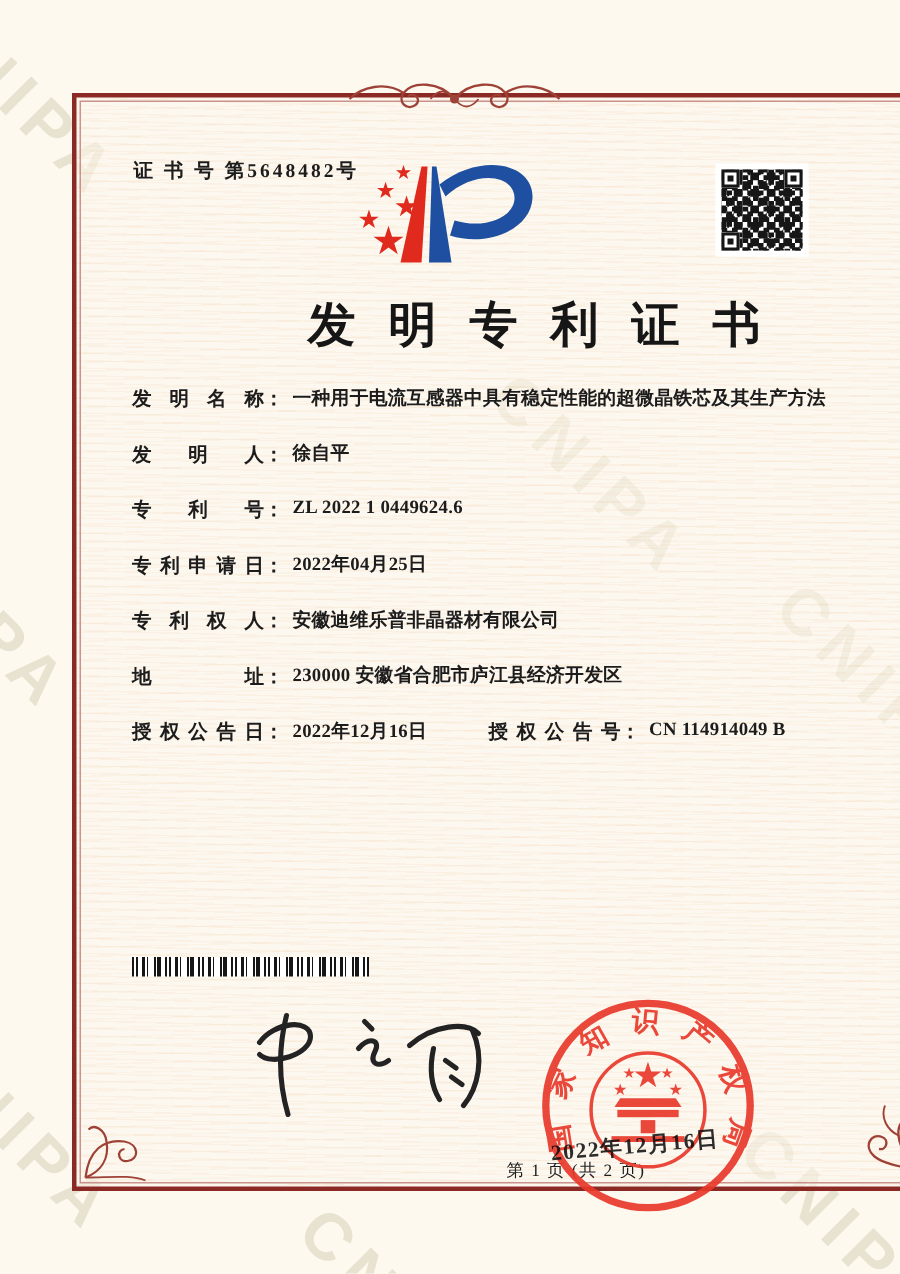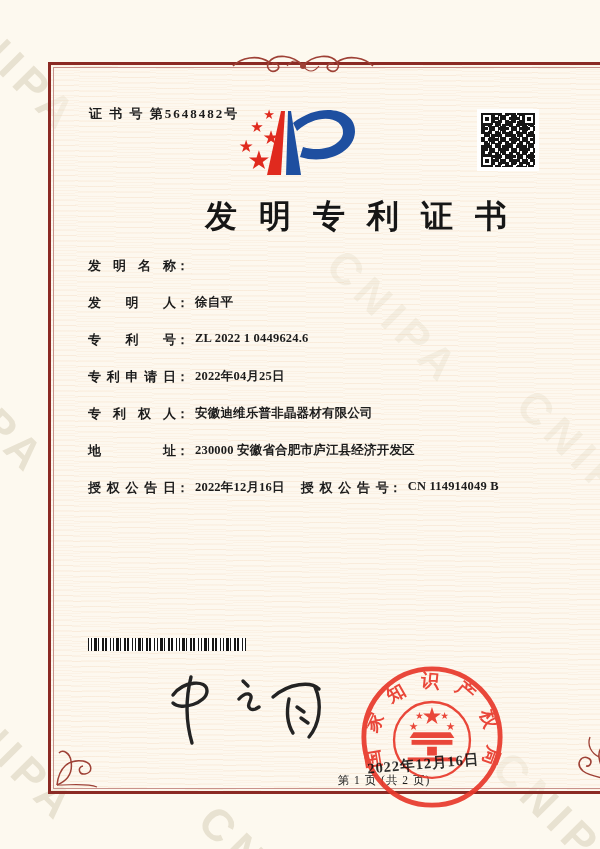--- a/index.html
+++ b/index.html
@@ -38,21 +38,21 @@
   .f-tl{left:0;top:0}.f-tr{right:0;top:0}.f-bl{left:0;bottom:0}
 
   .title{position:absolute;left:0;top:118px;width:100%;margin:12px;text-align:center;
          font-size:32px;font-weight:650;letter-spacing:22px;text-indent:22px;color:#161616;}
 
   .fields{position:absolute;left:37px;top:192px;right:30px;font-size:13px;font-weight:700;}
   .frow{height:37px;display:flex;align-items:flex-start;white-space:nowrap;}
   .flabel{display:inline-block;width:88px;text-align:justify;text-align-last:justify;flex:none;}
   .fcolon{flex:none;margin-right:6px;}
   .fvalue{font-size:12.5px;letter-spacing:.2px;}
-  .pair2{margin-left:16px;display:flex;}
+  .pair2{margin-left:41px;display:flex;}
 
   .paras{position:absolute;left:30px;top:436px;right:28px;font-size:12.5px;line-height:1.95;
          font-weight:500;color:#2a2a2a;}
   .paras p{margin:0;text-indent:2em;letter-spacing:.4px;}
 
   .barcode{position:absolute;left:37px;top:573px;width:158px;height:13px;background:
      repeating-linear-gradient(90deg,#161616 0 1.5px,#fff 1.5px 3px,#161616 3px 4px,#fff 4px 6.5px,
        #161616 6.5px 9px,#fff 9px 10px,#161616 10px 11px,#fff 11px 14.5px,
        #161616 14.5px 16px,#fff 16px 17px,#161616 17px 19.5px,#fff 19.5px 22px);}
 
@@ -131,20 +131,21 @@
         <div class="finder f-bl"></div>
       </div>
     </div>
 
     <h1 class="title">发明专利证书</h1>
 
     <div class="fields">
       <div class="frow">
         <span class="flabel">发明名称</span>
           <span class="fcolon">：</span>
+          <span class="fvalue">一种用于电流互感器中具有稳定性能的超微晶铁芯及其生产方法</span>
       </div>
       <div class="frow">
         <span class="flabel">发明人</span>
           <span class="fcolon">：</span>
           <span class="fvalue">徐自平</span>
       </div>
       <div class="frow">
         <span class="flabel">专利号</span>
           <span class="fcolon">：</span>
           <span class="fvalue">ZL 2022 1 0449624.6</span>

